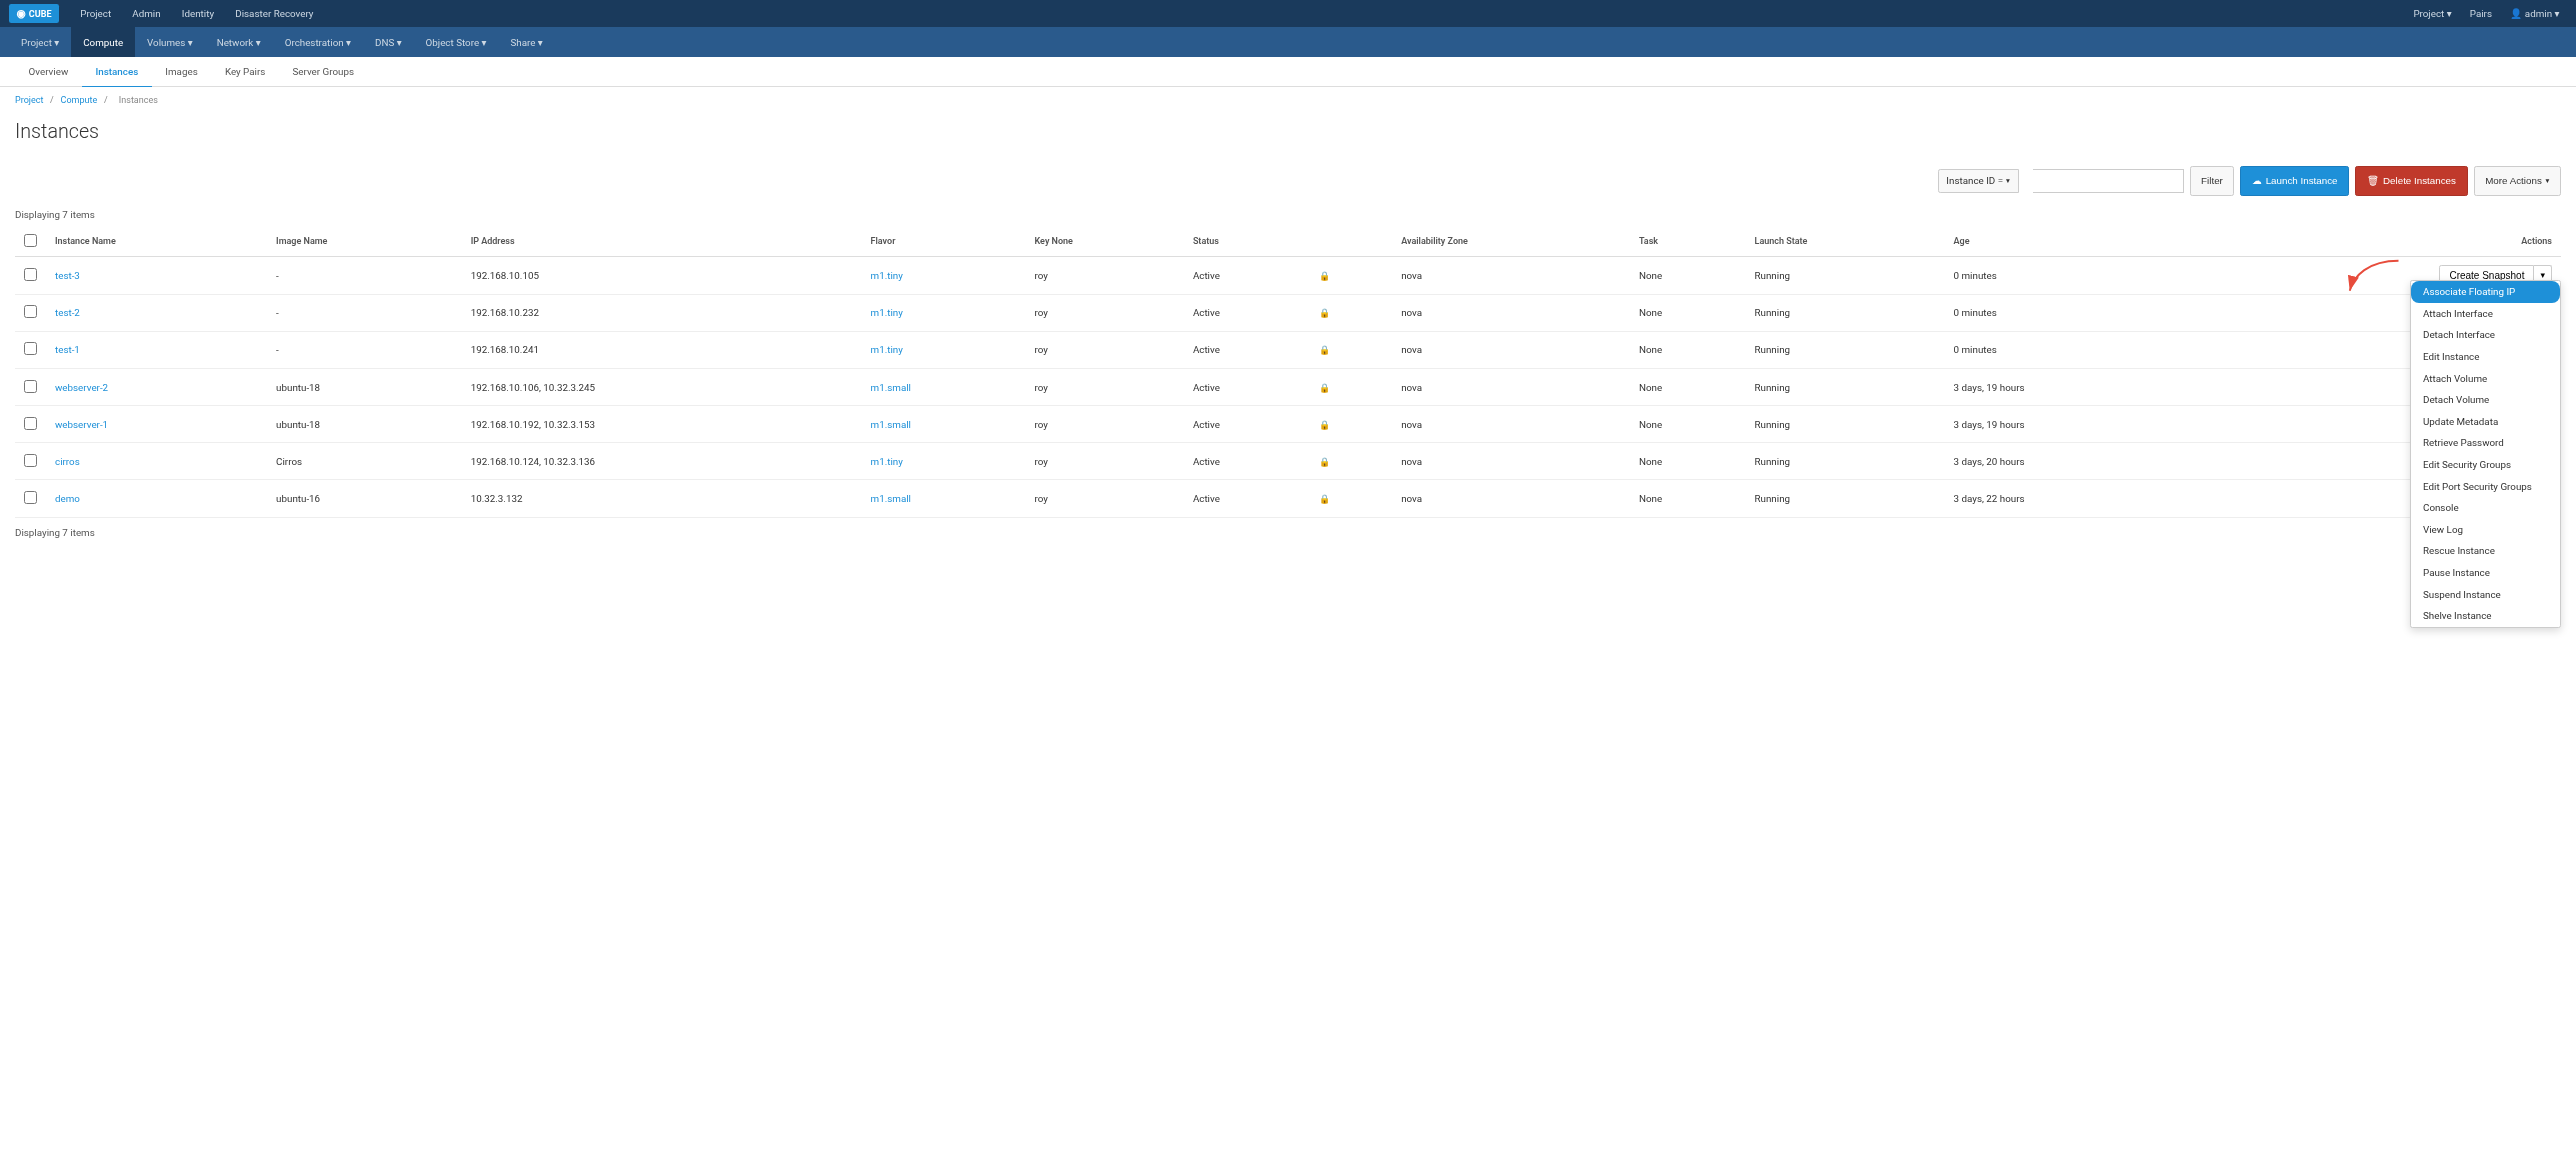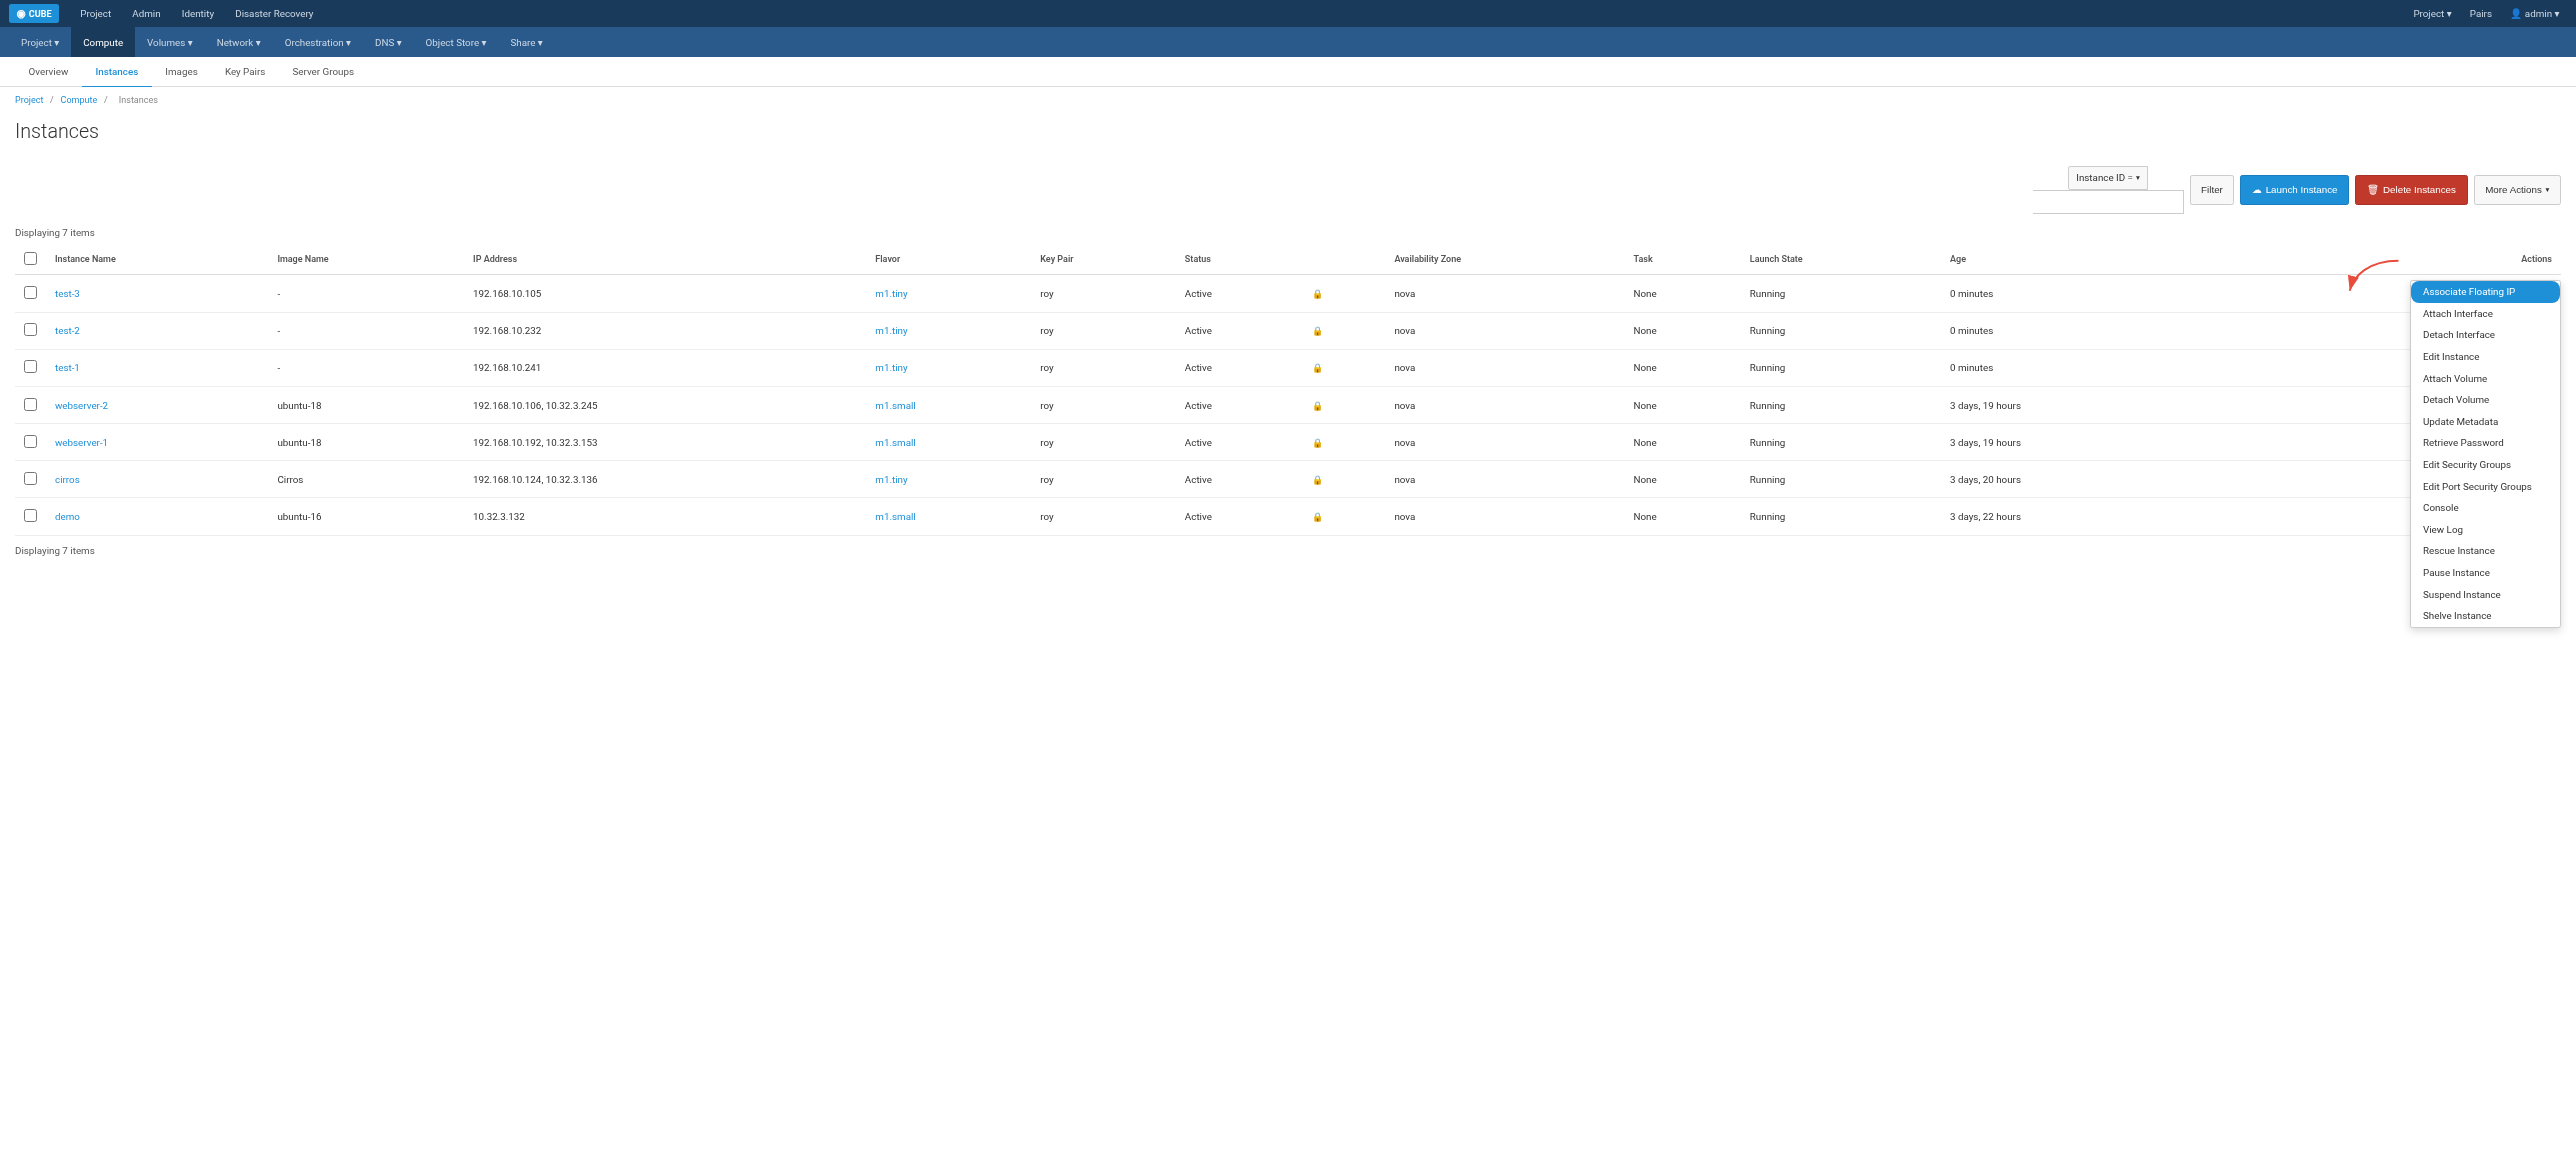--- a/index.html
+++ b/index.html
@@ -96,21 +96,21 @@
     }
 
     
     .toolbar {
       display: flex;
       align-items: center;
       padding: 7.6px 15px;
       gap: 6px;
       justify-content: flex-end;
     }
-    .filter-group { display: flex; align-items: center; gap: 0; flex-direction: column; }
+    .filter-group { display: flex; gap: 14px; }
     .filter-select {
       border: 0.8px solid #ccc;
       background: #f8f8f8;
       padding: 3.8px 7.6px;
       font-size: 9.8px;
       cursor: pointer;
       border-radius: 2.3px 0 0 2.3px;
       height: 24px;
       display: flex; align-items: center; gap: 3px;
     }
@@ -334,21 +334,21 @@
   <table>
     <thead>
       <tr>
         <th class="check-col">
           <input type="checkbox" style="">
         </th>
         <th>Instance Name</th>
         <th>Image Name</th>
         <th>IP Address</th>
         <th>Flavor</th>
-        <th>Key Pair</th>
+        <th>Key None</th>
         <th>Status</th>
         <th></th>
         <th>Availability Zone</th>
         <th>Task</th>
         <th>Launch State</th>
         <th>Age</th>
         <th class="actions-col">Actions</th>
       </tr>
     </thead>
     <tbody id="instances-tbody">

